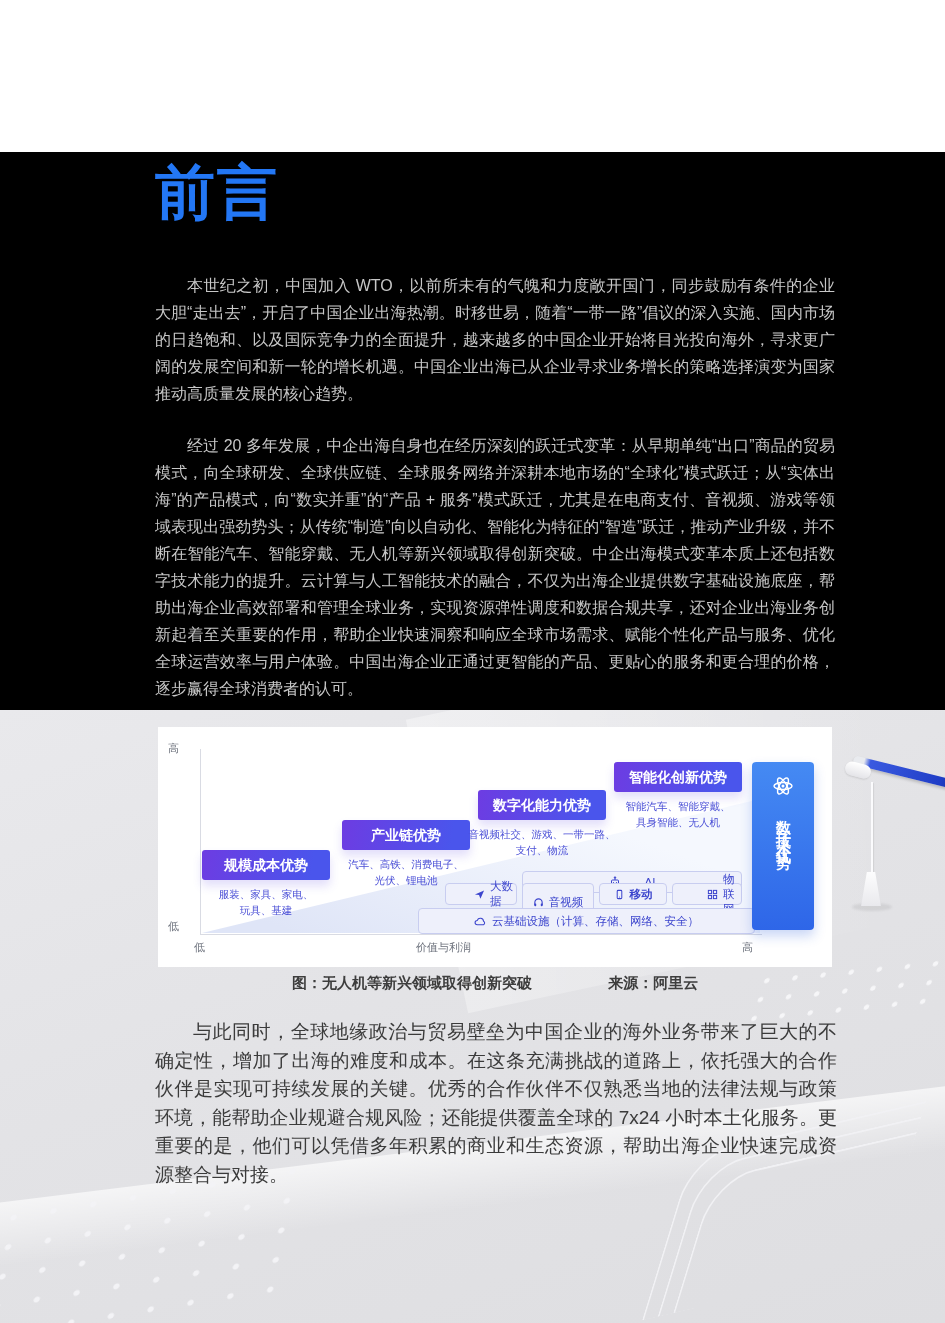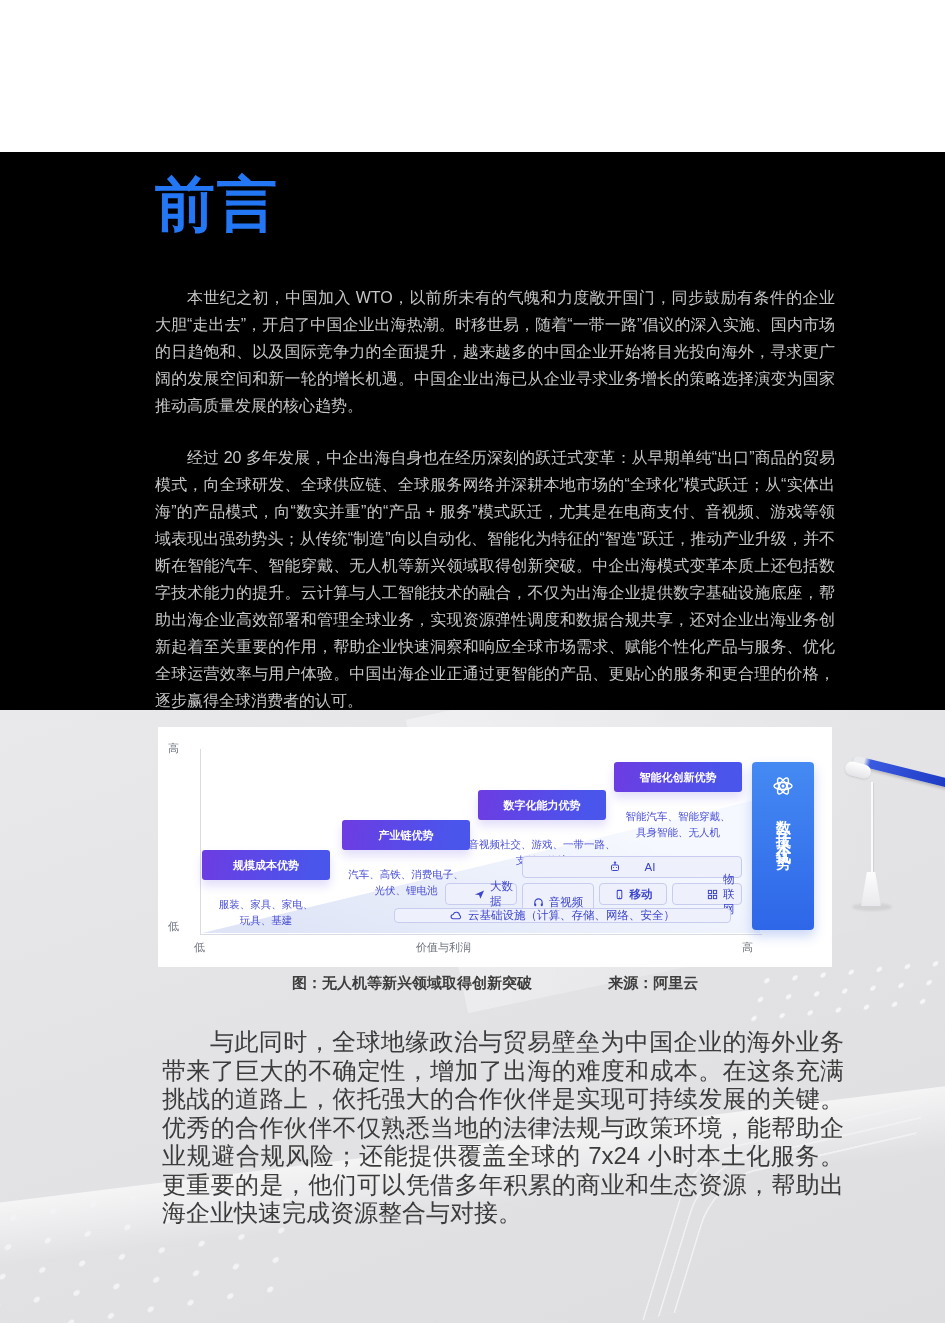--- a/index.html
+++ b/index.html
@@ -2,21 +2,21 @@
 <html><head>
 <meta charset="utf-8">
 <style>
   * { margin:0; padding:0; box-sizing:border-box; }
   html,body { width:945px; height:1323px; overflow:hidden; background:#fff;
     font-family:"Liberation Sans","DejaVu Sans",sans-serif; }
 
   .band-white { height:152px; background:#ffffff; }
 
   
-  .band-dark { height:558px; background:#000000; padding:14px 110px 0 155px; }
+  .band-dark { height:558px; background:#000000; padding:2px 110px 0 155px; }
   .page-title { font-size:60px; line-height:78px; font-weight:900; color:#2377f5; letter-spacing:2px; }
   .dark-par { margin-top:40px; font-size:16px; line-height:27px; color:#c7c7c7;
     text-align:justify; text-indent:2em; }
   .dark-par.second { margin-top:25px; }
 
   
   .light-section { position:relative; height:613px; background:linear-gradient(160deg,#e9e9ec 0%,#e3e3e6 45%,#dedee1 100%); overflow:hidden; }
 
   
   .decor { position:absolute; z-index:0; }
@@ -55,51 +55,51 @@
   .axis-v { position:absolute; left:42px; top:22px; width:1px; height:185px; background:#d9dbe3; }
   .axis-h { position:absolute; left:42px; top:207px; width:562px; height:1px; background:#d9dbe3; }
   .axis-lab { position:absolute; font-size:11px; color:#6a6f7a; }
   .y-high { left:10px; top:14px; } .y-low { left:10px; top:192px; }
   .x-low { left:36px; top:213px; } .x-mid { left:258px; top:213px; } .x-high { left:584px; top:213px; }
   .ramp { position:absolute; left:44px; top:72px; width:558px; height:134px;
     clip-path:polygon(0 100%,100% 100%,100% 0);
     background:linear-gradient(20deg,#dfe5f7 10%,#f5f8fe 75%); }
   .stage { position:absolute; width:160px; text-align:center; }
   .stage .stage-box { margin:0 auto; width:128px; height:30px; line-height:30px; border-radius:3px;
-    color:#fff; font-size:11px; font-weight:700;
+    color:#fff; font-size:14px; font-weight:700;
     background:linear-gradient(100deg,#6d3ce2 0%,#4a55ec 85%);
     box-shadow:0 6px 10px rgba(92,70,230,.18); }
-  .stage .stage-items { margin-top:16px; font-size:10.5px; line-height:16px; color:#4a4fd6; }
+  .stage .stage-items { margin-top:6px; font-size:10.5px; line-height:16px; color:#4a4fd6; }
   .stage.s1 { left:28px;  top:123px; }
   .stage.s2 { left:168px; top:93px; }
   .stage.s3 { left:304px; top:63px; }
   .stage.s4 { left:440px; top:35px; }
   .tech-box { position:absolute; display:flex; align-items:center; justify-content:center; gap:5px;
     background:#eef0fb; border:1px solid #c8cdf0; border-radius:4px; color:#3c45cd; font-size:11.5px; }
   .tech-box svg { flex:0 0 auto; }
-  .ai-box    { left:364px; top:129px; width:220px; height:22px;gap:24px; }
+  .ai-box    { left:364px; top:144px; width:220px; height:22px;gap:24px; }
   .t1 { left:287px; top:156px; width:72px; height:22px;padding-left:28px; }
   .t2 { left:364px; top:156px; width:72px; height:38px; }
   .t3 { left:441px; top:156px; width:68px; height:22px;font-weight:bold; }
   .t4 { left:514px; top:156px; width:70px; height:22px;padding-left:34px; }
-  .cloud-box { left:236px; top:181px; width:337px; height:15px;align-items:center; }
+  .cloud-box { left:260px; top:181px; width:337px; height:26px;align-items:center; }
   .side-panel { position:absolute; left:594px; top:35px; width:62px; height:168px; border-radius:4px;
     background:linear-gradient(180deg,#458af3 0%,#2e66e8 100%);
     display:flex; flex-direction:column; align-items:center; padding-top:12px;
     box-shadow:0 6px 12px rgba(40,90,220,.25); }
   .side-panel-label { margin-top:10px; writing-mode:vertical-rl; text-orientation:upright;
     color:#fff; font-size:15px; font-weight:700; letter-spacing:7px; }
 
   
   .caption-row { position:absolute; z-index:1; left:158px; top:264px; width:674px;
     font-size:15px; color:#3d3d3d; font-weight:700; }
   .caption-row .cap { margin-left:134px; }
   .caption-row .src { margin-left:72px; }
-  .light-par { position:absolute; z-index:1; left:155px; top:318px; width:682px;
-    font-size:24px; line-height:28.5px; color:#3b3b3b; text-align:justify; text-indent:2em;margin-left:7px; }
+  .light-par { position:absolute; z-index:1; left:155px; top:308px; width:682px;
+    font-size:19px; line-height:28.5px; color:#3b3b3b; text-align:justify; text-indent:2em; }
 </style>
 </head>
 <body>
 
 <div class="band-white"></div>
 
 <section class="band-dark">
   <h1 class="page-title">前言</h1>
   <p class="dark-par">本世纪之初，中国加入 WTO，以前所未有的气魄和力度敞开国门，同步鼓励有条件的企业大胆“走出去”，开启了中国企业出海热潮。时移世易，随着“一带一路”倡议的深入实施、国内市场的日趋饱和、以及国际竞争力的全面提升，越来越多的中国企业开始将目光投向海外，寻求更广阔的发展空间和新一轮的增长机遇。中国企业出海已从企业寻求业务增长的策略选择演变为国家推动高质量发展的核心趋势。</p>
   <p class="dark-par second">经过 20 多年发展，中企出海自身也在经历深刻的跃迁式变革：从早期单纯“出口”商品的贸易模式，向全球研发、全球供应链、全球服务网络并深耕本地市场的“全球化”模式跃迁；从“实体出海”的产品模式，向“数实并重”的“产品 + 服务”模式跃迁，尤其是在电商支付、音视频、游戏等领域表现出强劲势头；从传统“制造”向以自动化、智能化为特征的“智造”跃迁，推动产业升级，并不断在智能汽车、智能穿戴、无人机等新兴领域取得创新突破。中企出海模式变革本质上还包括数字技术能力的提升。云计算与人工智能技术的融合，不仅为出海企业提供数字基础设施底座，帮助出海企业高效部署和管理全球业务，实现资源弹性调度和数据合规共享，还对企业出海业务创新起着至关重要的作用，帮助企业快速洞察和响应全球市场需求、赋能个性化产品与服务、优化全球运营效率与用户体验。中国出海企业正通过更智能的产品、更贴心的服务和更合理的价格，逐步赢得全球消费者的认可。</p>

